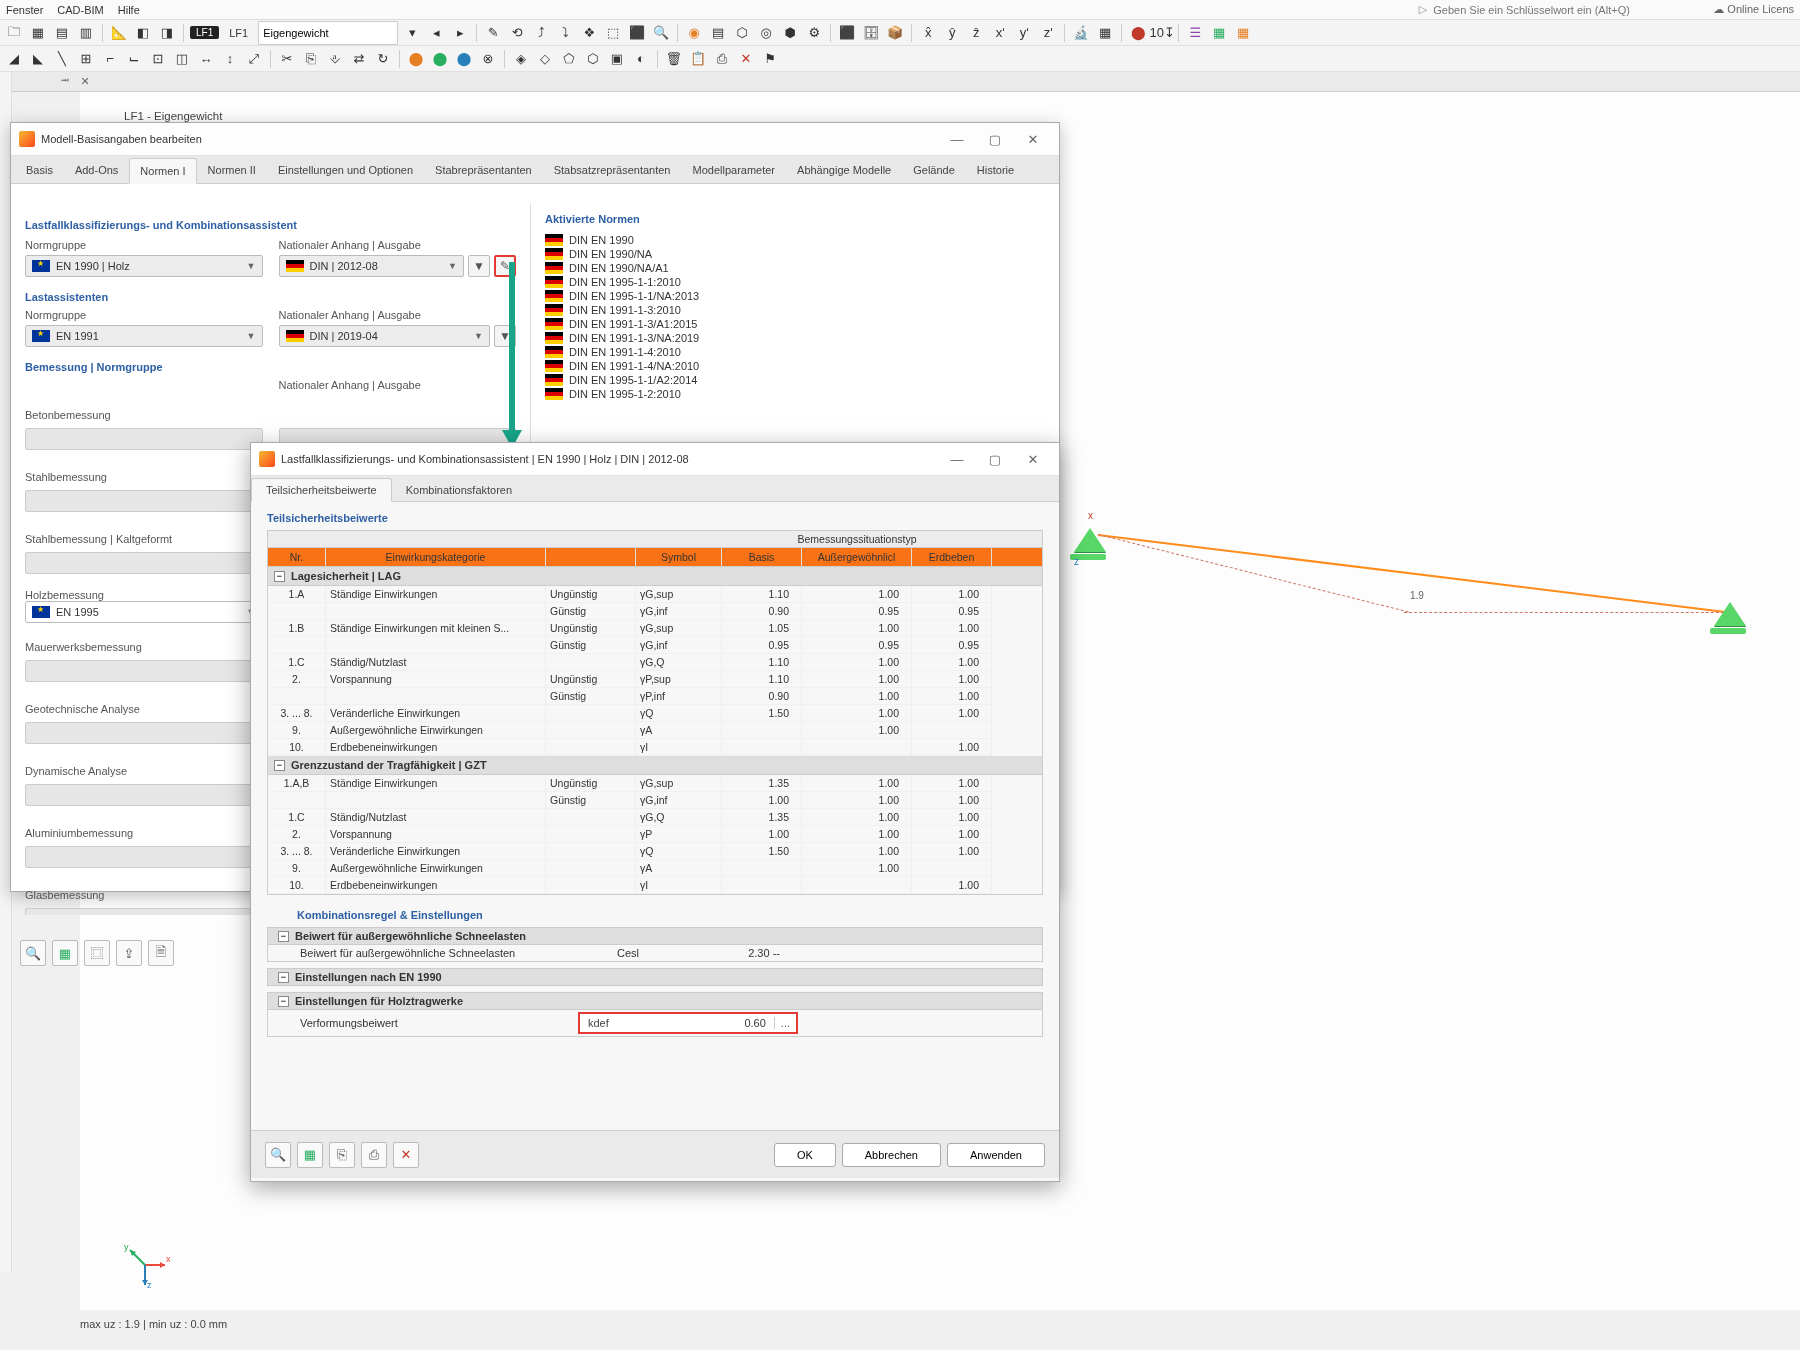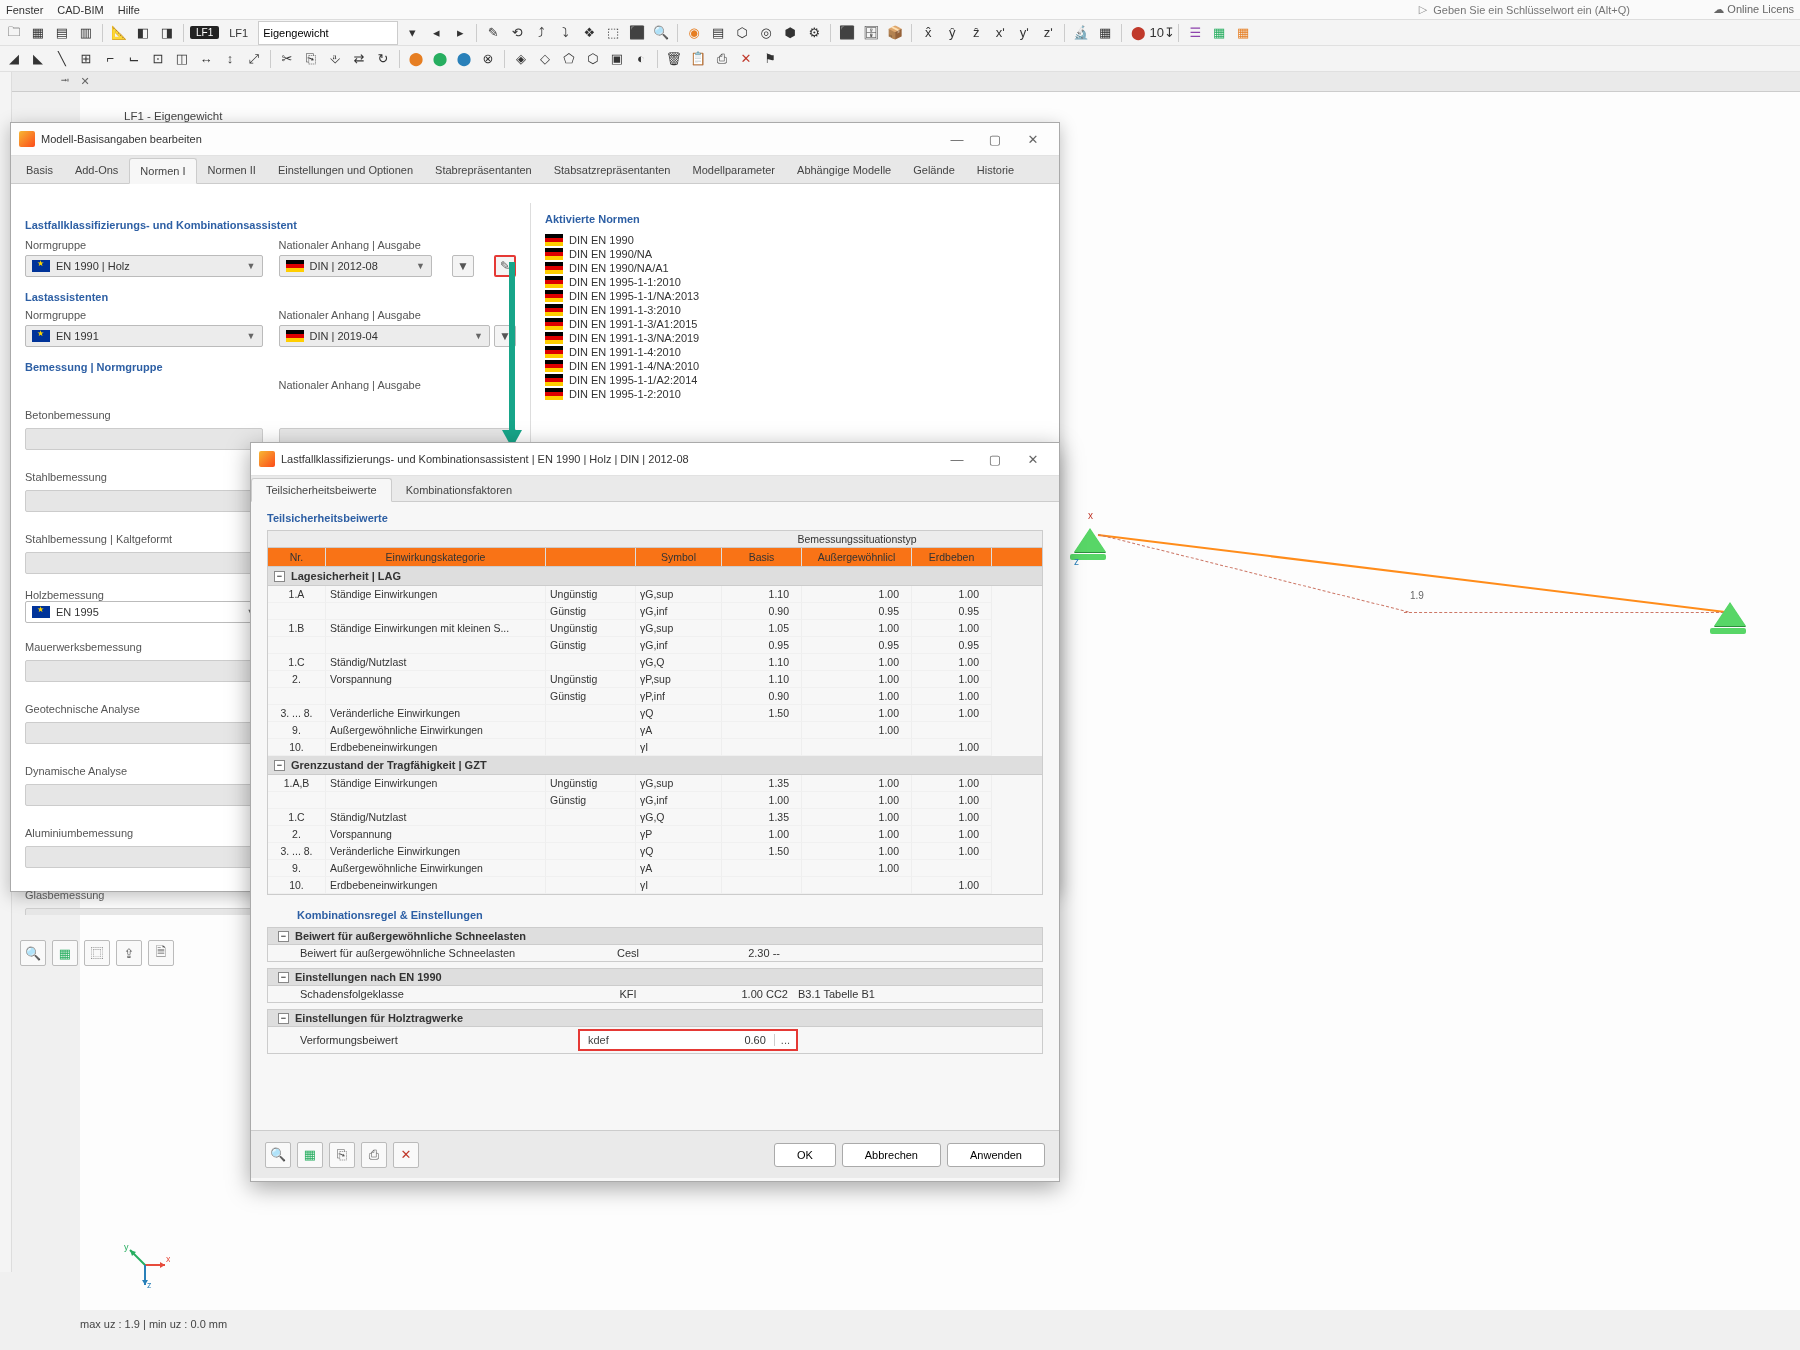--- a/index.html
+++ b/index.html
@@ -287,21 +287,21 @@
         <div class="col">
           <div class="label-sm">Normgruppe</div>
           <div class="combo">
               <span class="flag eu"></span>
               <span>EN 1990 | Holz</span>
               <span class="dd">▼</span>
             </div>
         </div>
         <div class="col">
           <div class="label-sm">Nationaler Anhang | Ausgabe</div>
-          <div style="display:flex;gap:20px">
+          <div style="display:flex;gap:4px">
             <div class="combo" style="flex:1">
                 <span class="flag de"></span>
                 <span>DIN | 2012-08</span>
                 <span class="dd">▼</span>
               </div>
             <span class="sq">▼</span>
             <span class="sq hl">✎</span>
           </div>
         </div>
       </div>
@@ -720,26 +720,20 @@
       <div style="text-align:right;padding-right:18px"><span>2.30</span>&nbsp;<span>--</span></div>
       <div></div>
     </div>
 
     <div class="thinrow hdr" style="margin-top:6px">
         <div style="display:flex;gap:6px;align-items:center">
           <span class="exp" style="width:11px;height:11px;border:1px solid #888;display:inline-flex;align-items:center;justify-content:center;background:#fff;font-size:9px">−</span>
           <span>Einstellungen nach EN 1990</span>
         </div>
       </div>
-    <div class="thinrow in">
-      <div style="padding-left:22px">Schadensfolgeklasse</div>
-      <div style="text-align:center">KFI</div>
-      <div style="text-align:right;padding-right:10px"><span>1.00</span>&nbsp;<span>CC2</span></div>
-      <div>B3.1 Tabelle B1</div>
-    </div>
 
     <div class="thinrow hdr" style="margin-top:6px">
         <div style="display:flex;gap:6px;align-items:center">
           <span class="exp" style="width:11px;height:11px;border:1px solid #888;display:inline-flex;align-items:center;justify-content:center;background:#fff;font-size:9px">−</span>
           <span>Einstellungen für Holztragwerke</span>
         </div>
       </div>
     <div class="thinrow in" style="align-items:center">
       <div style="padding-left:22px">Verformungsbeiwert</div>
       <div style="grid-column: span 2;">

